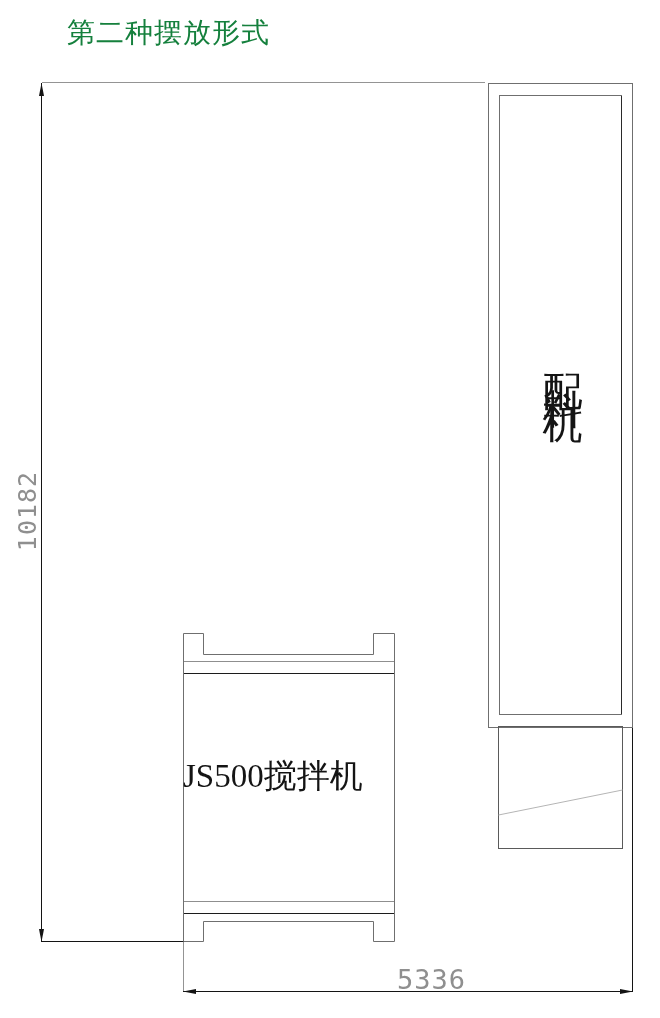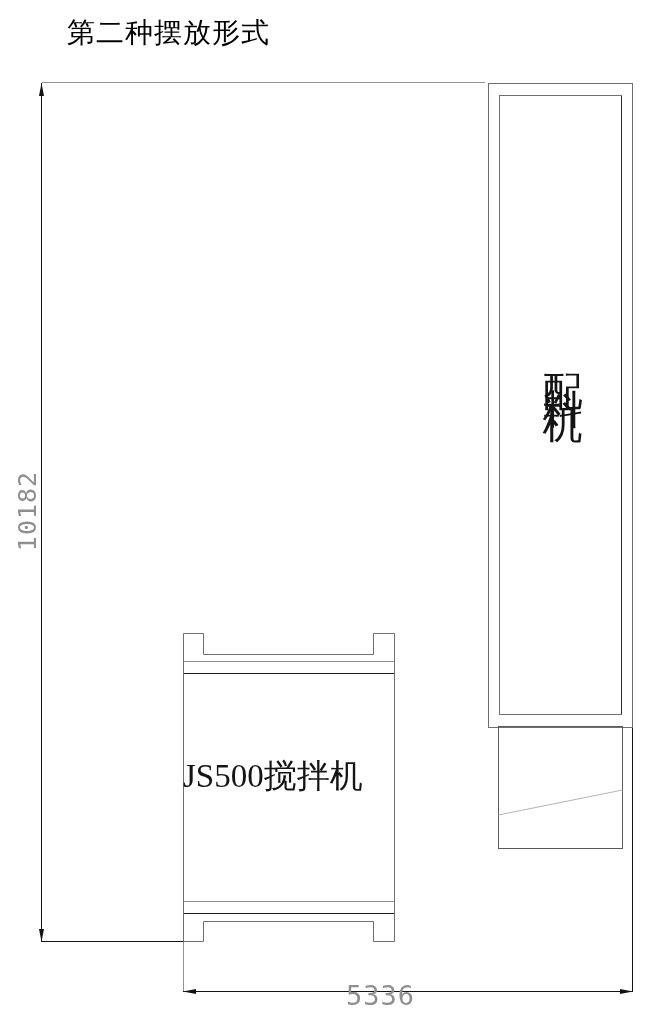--- a/index.html
+++ b/index.html
@@ -19,21 +19,21 @@
     position: absolute;
     left: 0;
     top: 0;
   }
   .page-title {
     position: absolute;
     left: 67px;
     top: 14px;
     font-size: 28px;
     letter-spacing: 1px;
-    color: #000000;
+    color: #15803d;
     white-space: nowrap;
   }
   .label {
     position: absolute;
     color: #141414;
     white-space: nowrap;
   }
   .batching-label {
     left: 534px;
     top: 342px;
@@ -66,23 +66,22 @@
     position: absolute;
     color: #8f8f8f;
     font-family: "DejaVu Sans Mono", monospace;
     white-space: nowrap;
   }
   .dim-width-text {
     left: 346px;
     top: 964px;
     width: 120px;
     font-size: 27px;
-    text-align: left;
+    text-align: right;
     letter-spacing: 1px;
-    margin-top: 16px;
   }
   .dim-height-text {
     left: -34px;
     top: 497px;
     width: 122px;
     height: 28px;
     font-size: 25px;
     text-align: center;
     letter-spacing: 1px;
     transform: rotate(-90deg);

